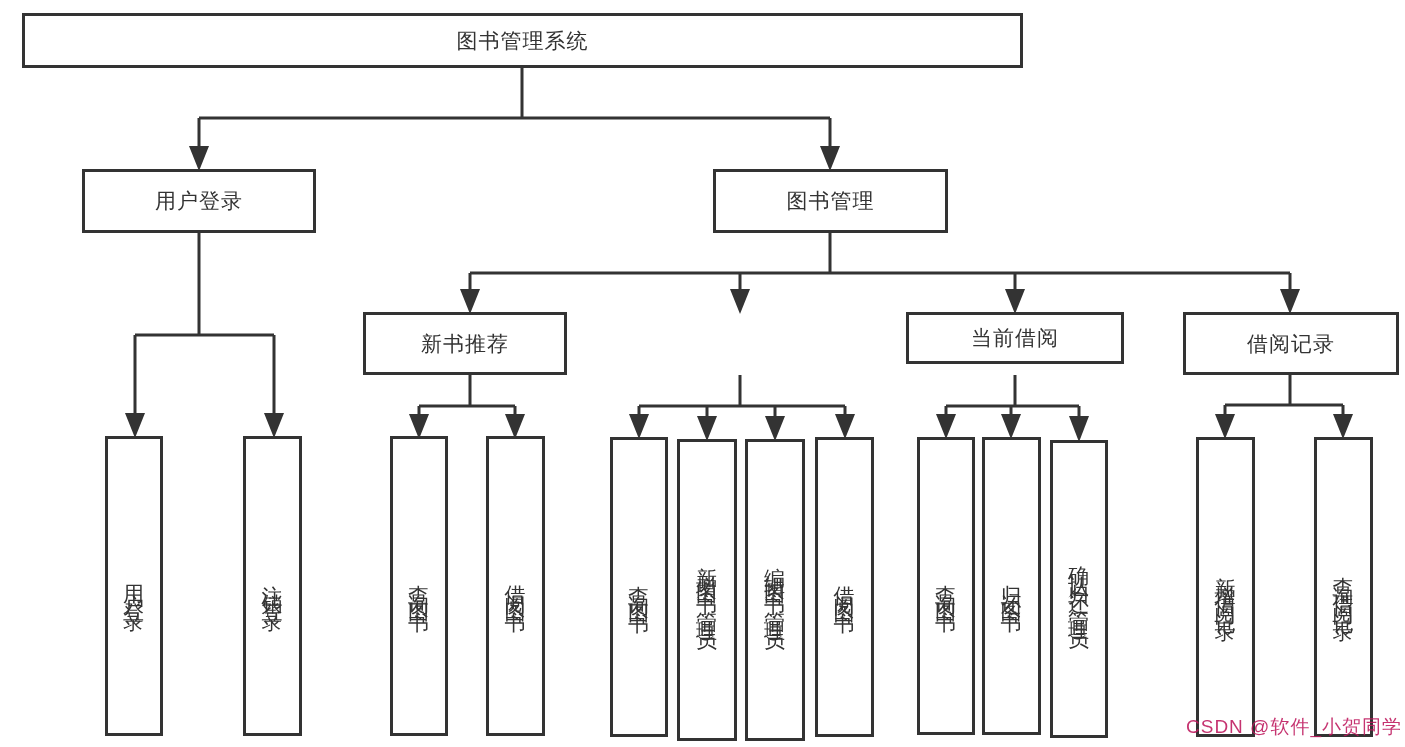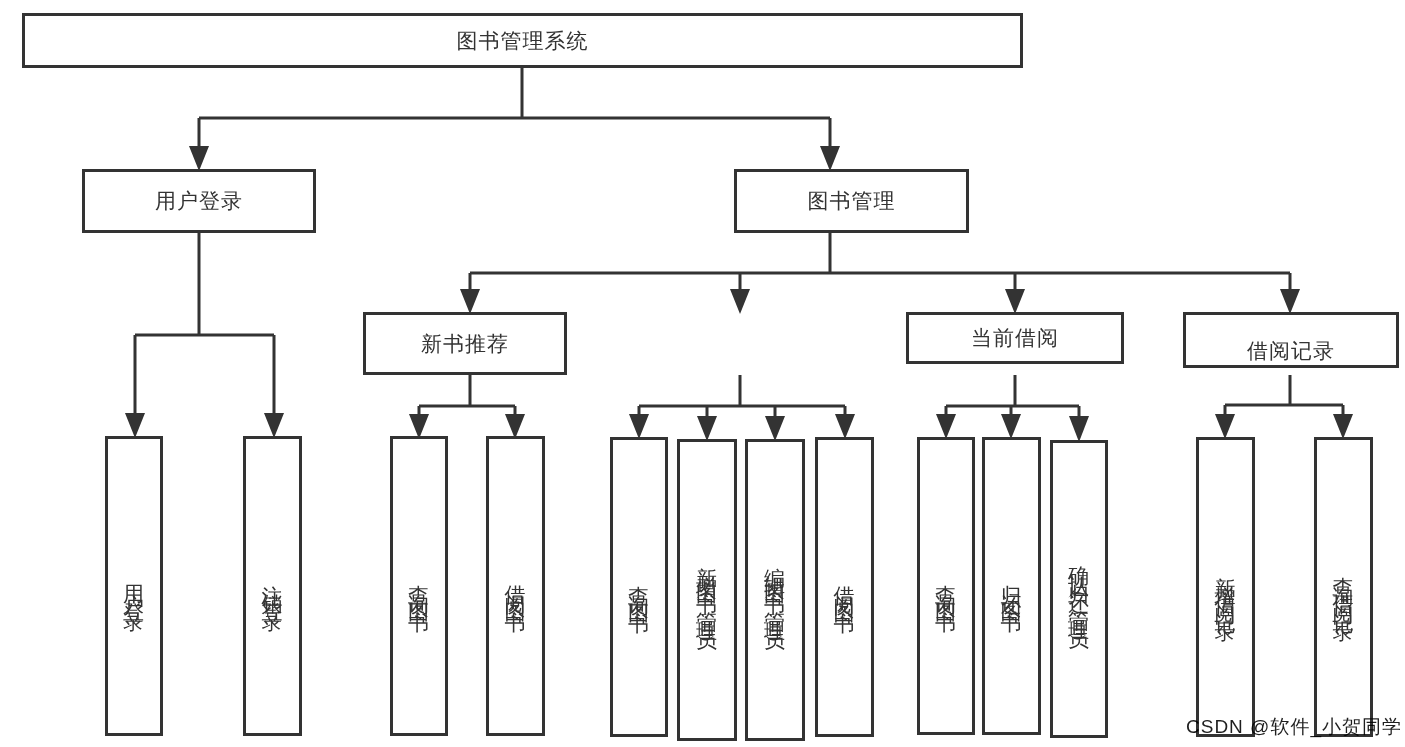--- a/index.html
+++ b/index.html
@@ -34,21 +34,21 @@
     letter-spacing: 9px;
     line-height: 1;
     white-space: nowrap;
   }
   .watermark {
     position: absolute;
     left: 1186px;
     top: 714px;
     font-size: 19px;
     letter-spacing: 1px;
-    color: #000000;
+    color: #be185d;
     opacity: 0.88;
     white-space: nowrap;
     z-index: 5;
   }
 </style>
 </head>
 <body>
 
 <div class="canvas">
 
@@ -93,31 +93,31 @@
     </g>
   </svg>
 
   <div class="node hnode" style="left:22px; top:13px; width:1001px; height:55px;text-align:right;">
     <span>图书管理系统</span>
   </div>
 
   <div class="node hnode" style="left:82px; top:169px; width:234px; height:64px;">
     <span>用户登录</span>
   </div>
-  <div class="node hnode" style="left:713px; top:169px; width:235px; height:64px;margin-left:21px;">
+  <div class="node hnode" style="left:713px; top:169px; width:235px; height:64px;">
     <span>图书管理</span>
   </div>
 
   <div class="node hnode" style="left:363px; top:312px; width:204px; height:63px;">
     <span>新书推荐</span>
   </div>
   <div class="node hnode" style="left:906px; top:312px; width:218px; height:52px;">
     <span>当前借阅</span>
   </div>
-  <div class="node hnode" style="left:1183px; top:312px; width:216px; height:56px;align-items:flex-end;">
+  <div class="node hnode" style="left:1183px; top:312px; width:216px; height:63px;">
     <span>借阅记录</span>
   </div>
 
   <div class="node vnode" style="left:105px; top:436px; width:58px; height:300px;">
     <span class="vtext">用户登录</span>
   </div>
   <div class="node vnode" style="left:243px; top:436px; width:59px; height:300px;">
     <span class="vtext">注销登录</span>
   </div>
 

